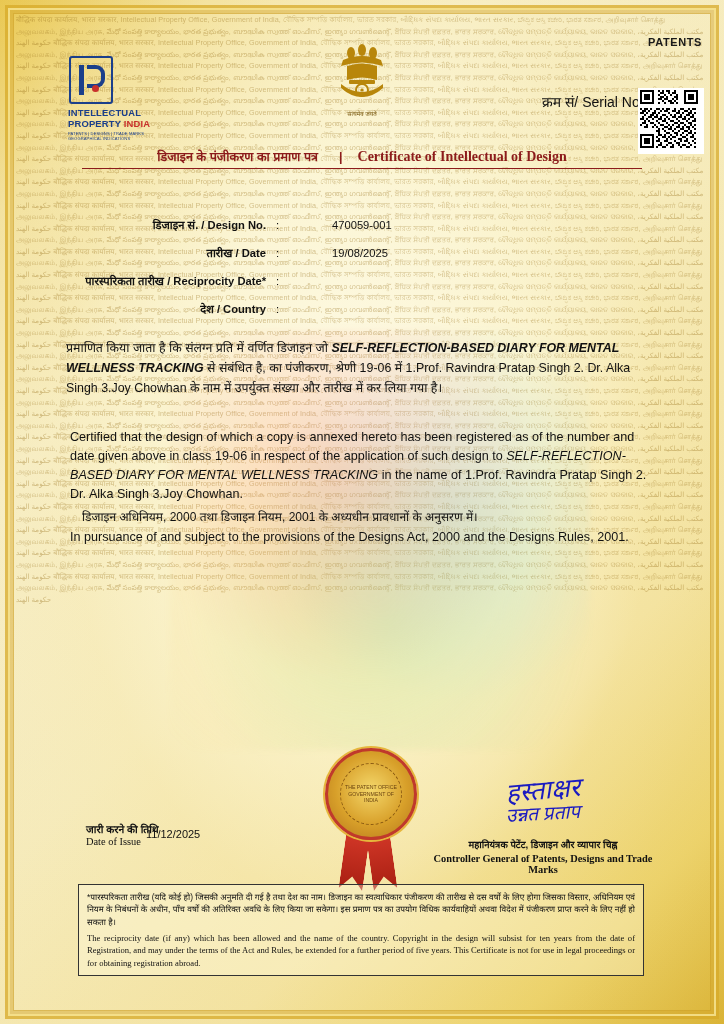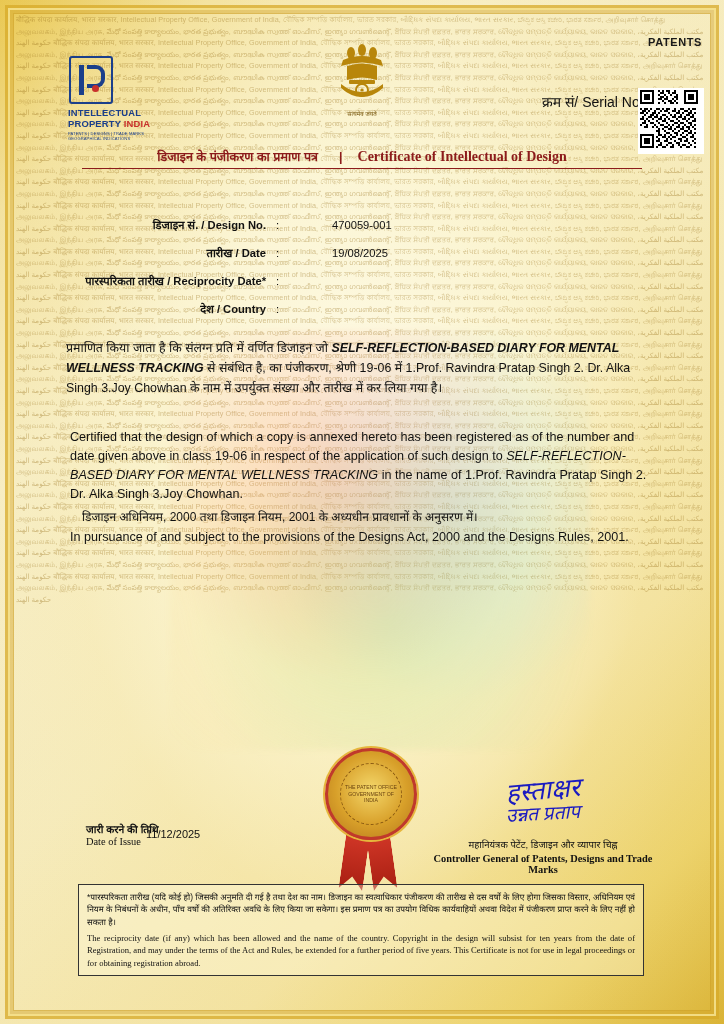--- a/index.html
+++ b/index.html
@@ -298,21 +298,21 @@
   }
   .sign-script2 {
     font-family: "Liberation Serif", serif;
     font-style: italic;
     font-size: 19px;
     color: #1b1bc0;
     transform: rotate(-3deg);
     margin-top: -4px;
   }
   .sign-title-hi {
-    font-size: 9.6px; font-weight: normal; color: #111; margin-top: 12px;
+    font-size: 9.6px; font-weight: bold; color: #111; margin-top: 12px;
   }
   .sign-title-en {
     font-family: "Liberation Serif", serif;
     font-size: 10.4px; font-weight: bold; color: #111; margin-top: 2px;
   }
 
   
   .issue {
     position: absolute;
     left: 66px; top: 822px;

